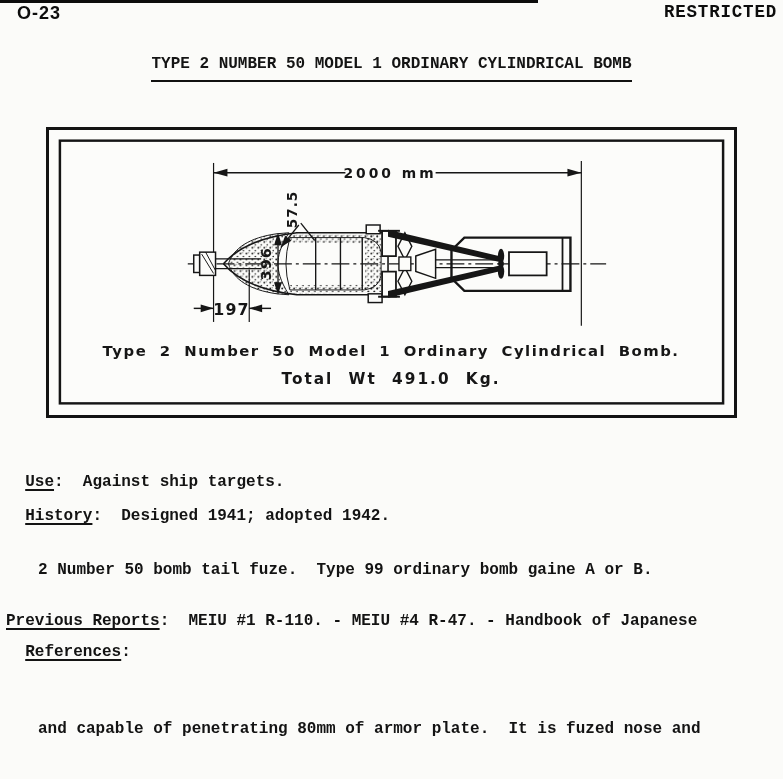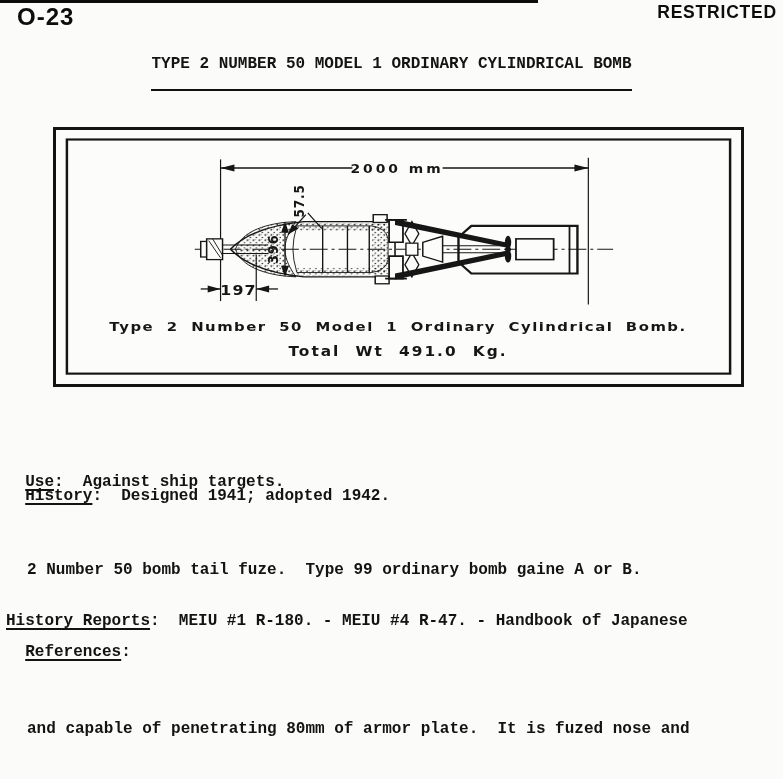--- a/index.html
+++ b/index.html
@@ -5,44 +5,44 @@
   html,body{margin:0;padding:0;}
   body{
     width:783px;height:779px;position:relative;overflow:hidden;
     background:#fbfbf9;color:#141414;
     font-family:"Liberation Mono","DejaVu Sans Mono",monospace;
   }
   .scan-line-top{position:absolute;top:0;left:0;width:538px;height:3px;background:#0c0c0c;}
   .page-number{
     position:absolute;top:3px;left:17px;
     font-family:"Liberation Sans","DejaVu Sans",sans-serif;
-    font-weight:bold;font-size:24px;letter-spacing:1px;color:#0d0d0d;
+    font-weight:bold;font-size:18px;letter-spacing:1px;color:#0d0d0d;
   }
   .classification{
     position:absolute;top:2px;right:6px;
-    font-family:Liberation Sans, sans-serif;
+    font-family:Liberation Mono, monospace;
     font-weight:bold;font-size:17.5px;letter-spacing:0.8px;color:#0d0d0d;
   }
   .doc-title-wrap{position:absolute;top:55px;left:0;right:0;text-align:center;}
   .doc-title{
     display:inline-block;white-space:pre;
     font-size:16px;font-weight:bold;letter-spacing:0px;
-    border-bottom:2.5px solid #111;padding-bottom:16px;
+    border-bottom:2.5px solid #111;padding-bottom:7px;
   }
   .figure-box{
-    position:absolute;left:53px;top:127px;width:691px;height:260px;
+    position:absolute;left:46px;top:127px;width:691px;height:291px;
     border:3.5px solid #131313;box-sizing:border-box;background:#fcfcfa;
   }
   .figure-box svg{position:absolute;left:0;top:0;width:100%;height:100%;}
   .sec{
     position:absolute;left:6px;width:770px;
     font-size:16px;line-height:17px;font-weight:bold;
     white-space:pre;color:#131313;
   }
-  .sec .cont{margin-left:21px;}
+  .sec .cont{margin-left:32px;}
   .lbl{
     text-decoration:underline;
     text-decoration-thickness:2px;
     text-underline-offset:3px;
   }
   .refs-doc-heading{position:absolute;left:277px;top:0;white-space:pre;}
   .refs-doc-numbers{position:absolute;left:277px;top:31px;white-space:pre;}
   .general-lines{line-height:16.3px;}
   svg text{
     font-family:"DejaVu Sans","Liberation Sans",sans-serif;
@@ -167,30 +167,30 @@
 
     <text x="345" y="233" text-anchor="middle" font-size="15" letter-spacing="1.5" word-spacing="6">Type 2 Number 50 Model 1 Ordinary Cylindrical Bomb.</text>
     <text x="345" y="262" text-anchor="middle" font-size="15.5" letter-spacing="2" word-spacing="8">Total Wt 491.0 Kg.</text>
   </svg>
 </div>
 
 <div class="sec" style="top:457px">
   <span class="lbl">Use</span><span>:  Against ship targets.</span>
 </div>
 
-<div class="sec" style="top:471px">
+<div class="sec" style="top:491px">
   <span class="lbl">History</span><span>:  Designed 1941; adopted 1942.</span>
 </div>
 
 <div class="sec" style="top:528px">
   <div class="cont">2 Number 50 bomb tail fuze.  Type 99 ordinary bomb gaine A or B.</div>
 </div>
 
 <div class="sec" style="top:579px">
-  <div><span class="lbl">History Reports</span><span>:  MEIU #1 R-180. - MEIU #4 R-47. - Handbook of Japanese</span></div>
+  <div><span class="lbl">Previous Reports</span><span>:  MEIU #1 R-110. - MEIU #4 R-47. - Handbook of Japanese</span></div>
 </div>
 
 <div class="sec" style="top:627px;height:60px">
   <span class="lbl">References</span><span>:</span>
 </div>
 
 <div class="sec general-lines" style="top:688px">
   <div class="cont">and capable of penetrating 80mm of armor plate.  It is fuzed nose and</div>
   
   

